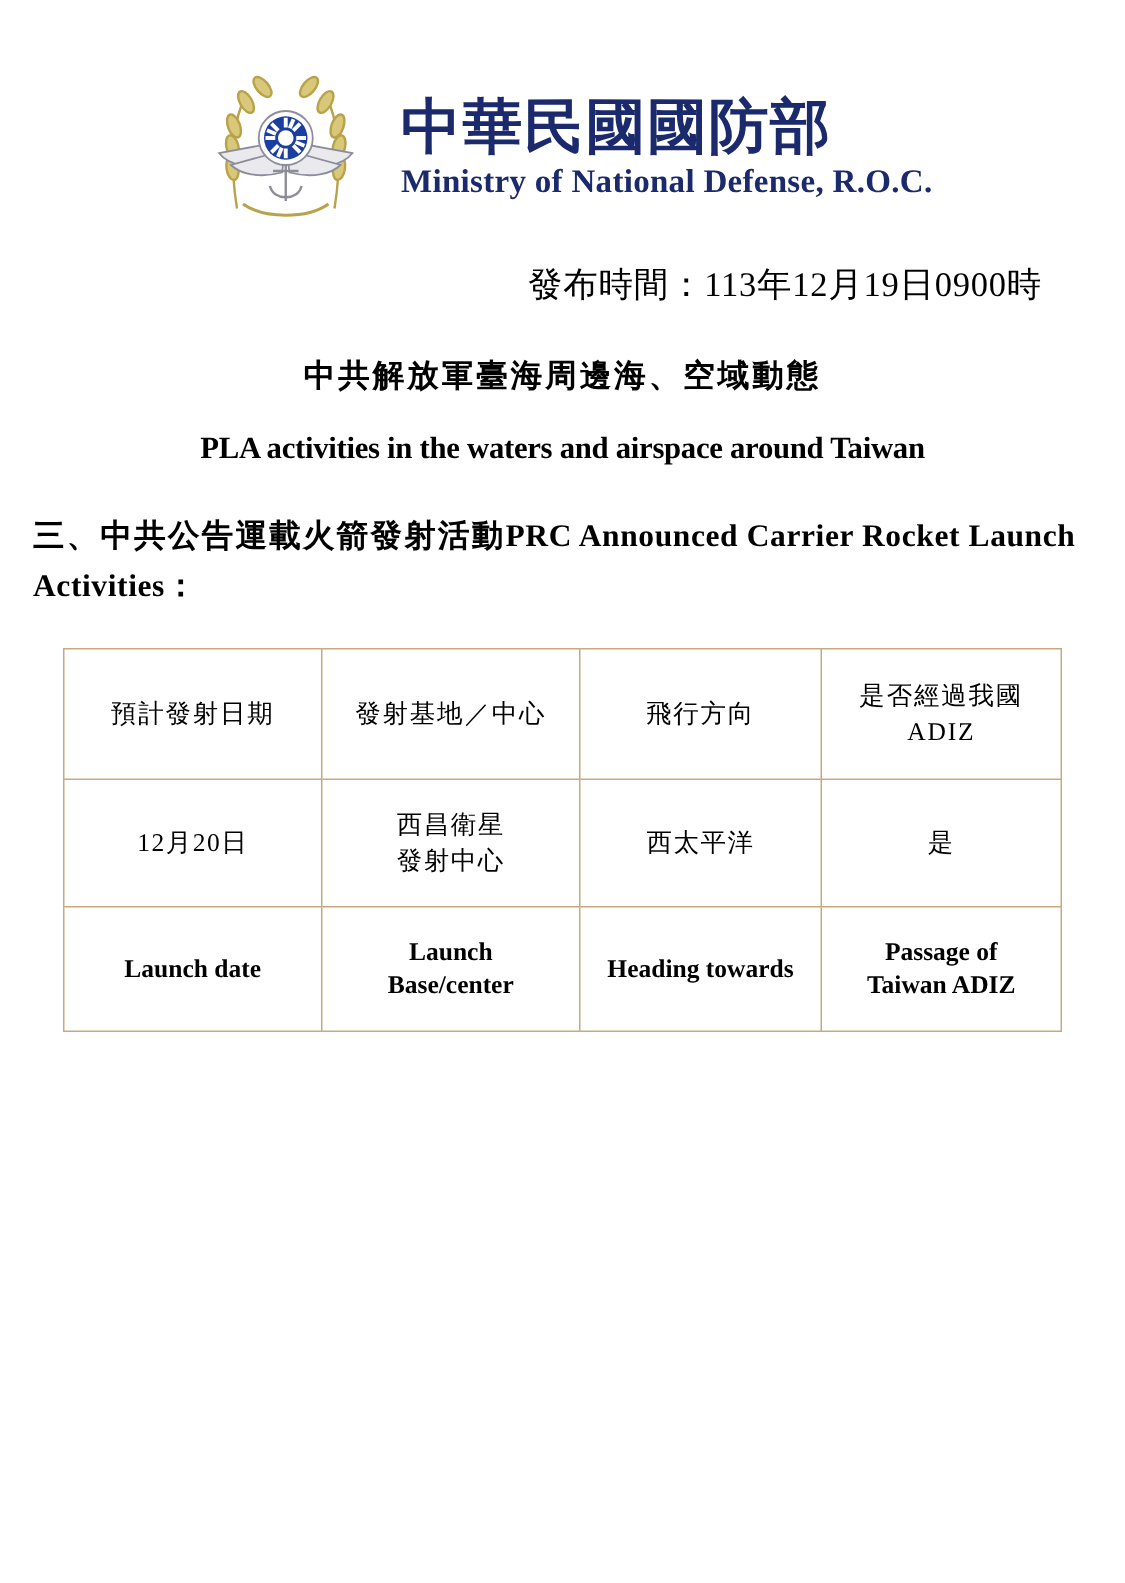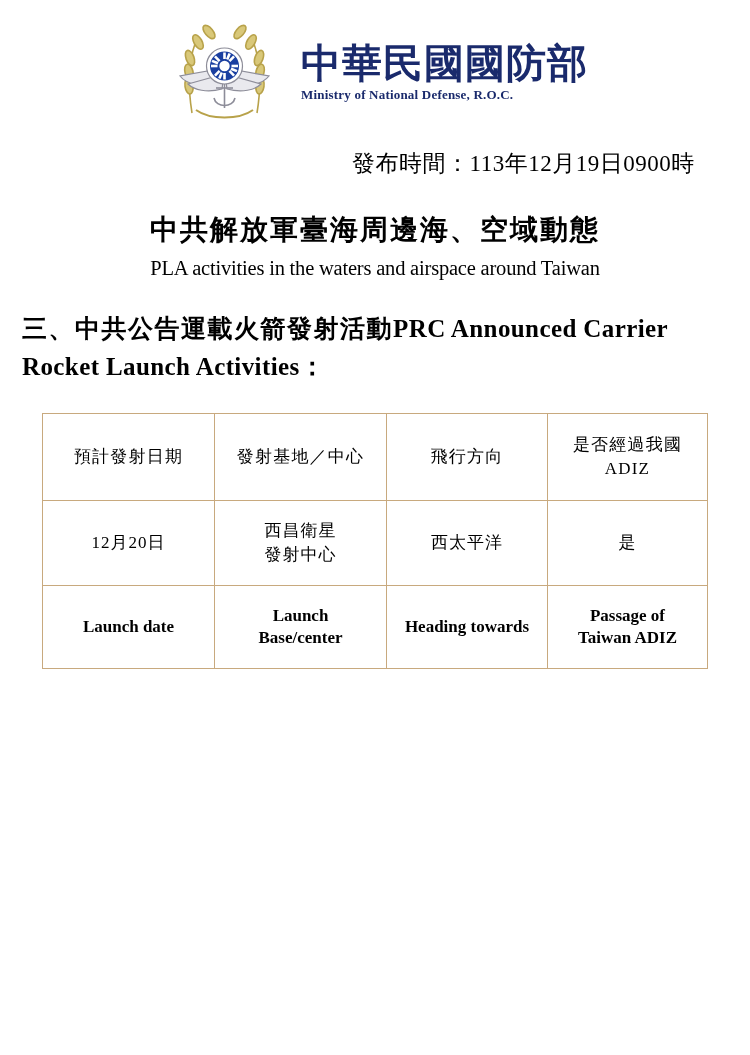--- a/index.html
+++ b/index.html
@@ -21,21 +21,21 @@
     position: relative;
     box-sizing: border-box;
     padding: 0;
   }
 
   
   .header {
     display: flex;
     align-items: center;
     justify-content: center;
-    padding-top: 18px;
+    padding-top: 44px;
     gap: 14px;
   }
   .emblem {
     width: 125px;
     height: 105px;
     position: relative;
     flex: none;
   }
   .ministry-title {
     display: flex;
@@ -46,21 +46,21 @@
   .ministry-cn {
     font-family: "Liberation Serif", serif;
     font-size: 40px;
     font-weight: bold;
     color: #1a2a6c;
     letter-spacing: 1px;
     line-height: 1.05;
   }
   .ministry-en {
     font-family: "Liberation Serif", serif;
-    font-size: 13px;
+    font-size: 22px;
     font-weight: bold;
     color: #1a2a6c;
     letter-spacing: 0.2px;
     margin-top: 2px;
   }
 
   
   .release-block {
     margin-top: 22px;
     padding-left: 352px;
@@ -75,39 +75,39 @@
     font-family: "Liberation Serif", serif;
     letter-spacing: 0.2px;
   }
 
   
   .doc-title {
     margin-top: 26px;
     text-align: center;
   }
   .doc-title-cn {
-    font-size: 28px;
+    font-size: 21px;
     font-weight: bold;
     letter-spacing: 2px;
     line-height: 1.5;
   }
   .doc-title-en {
     font-size: 20.5px;
-    font-weight: normal;
+    font-weight: bold;
     letter-spacing: -0.2px;
     line-height: 1.5;
-    margin-top: 2px;
+    margin-top: 18px;
   }
 
   
   .section-heading {
     margin-top: 26px;
     padding-left: 22px;
     padding-right: 20px;
-    font-size: 25px;
+    font-size: 21px;
     font-weight: bold;
     line-height: 1.55;
     letter-spacing: 0.4px;
   }
   .section-heading .seg-cn {
     letter-spacing: 1.5px;
   }
 
   
   .table-wrap {

